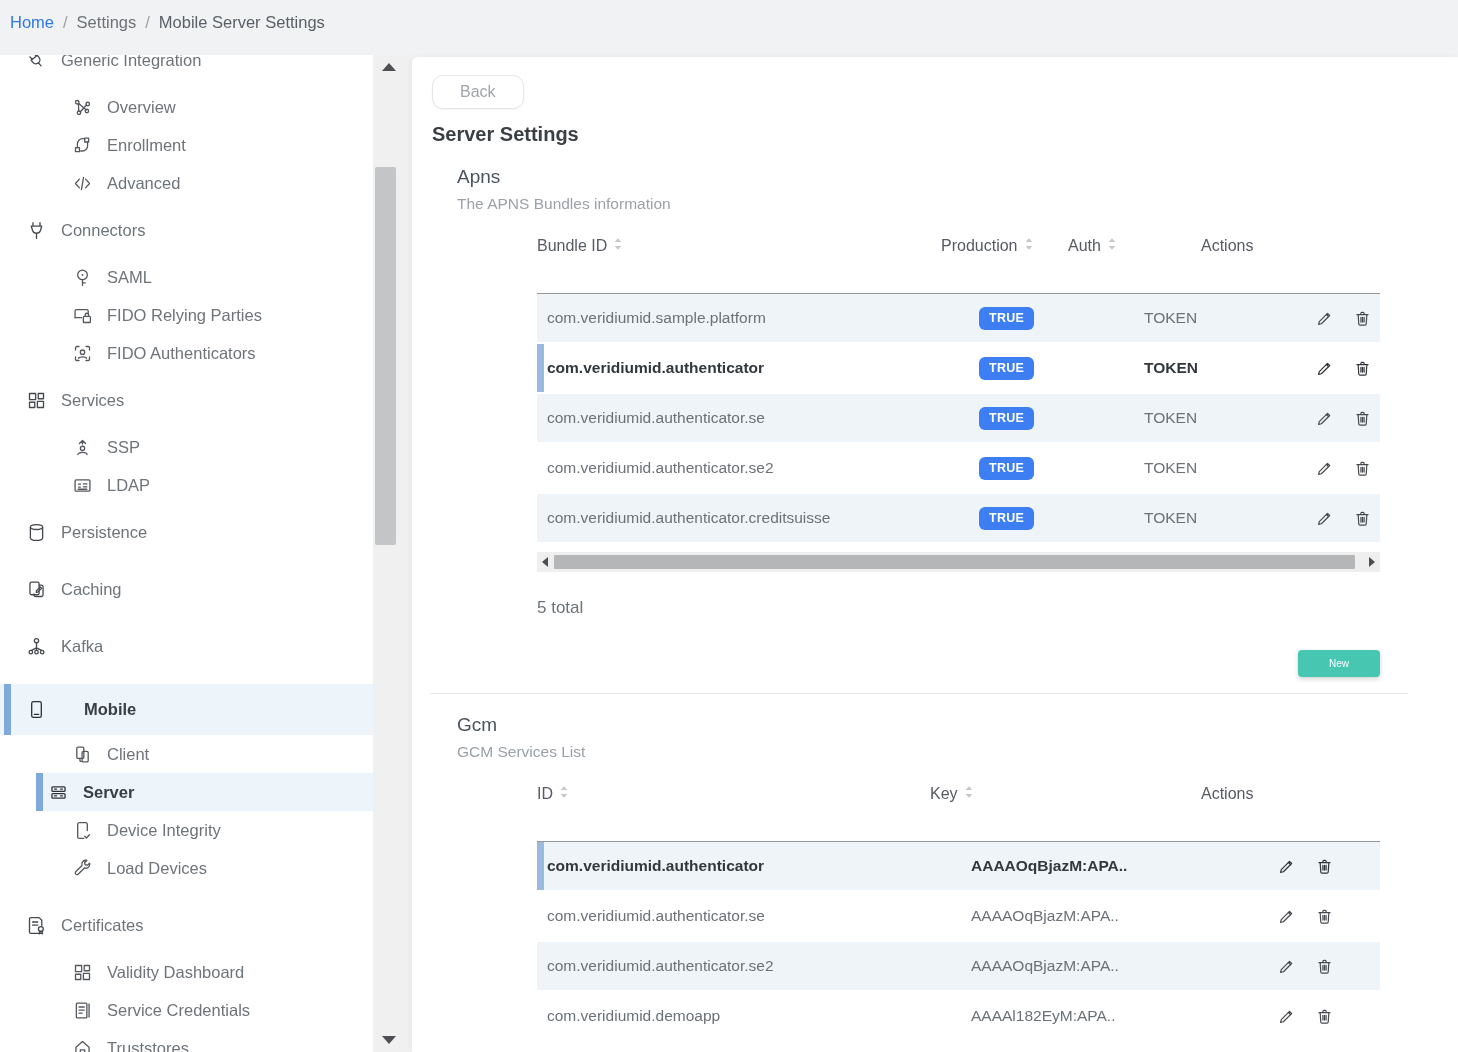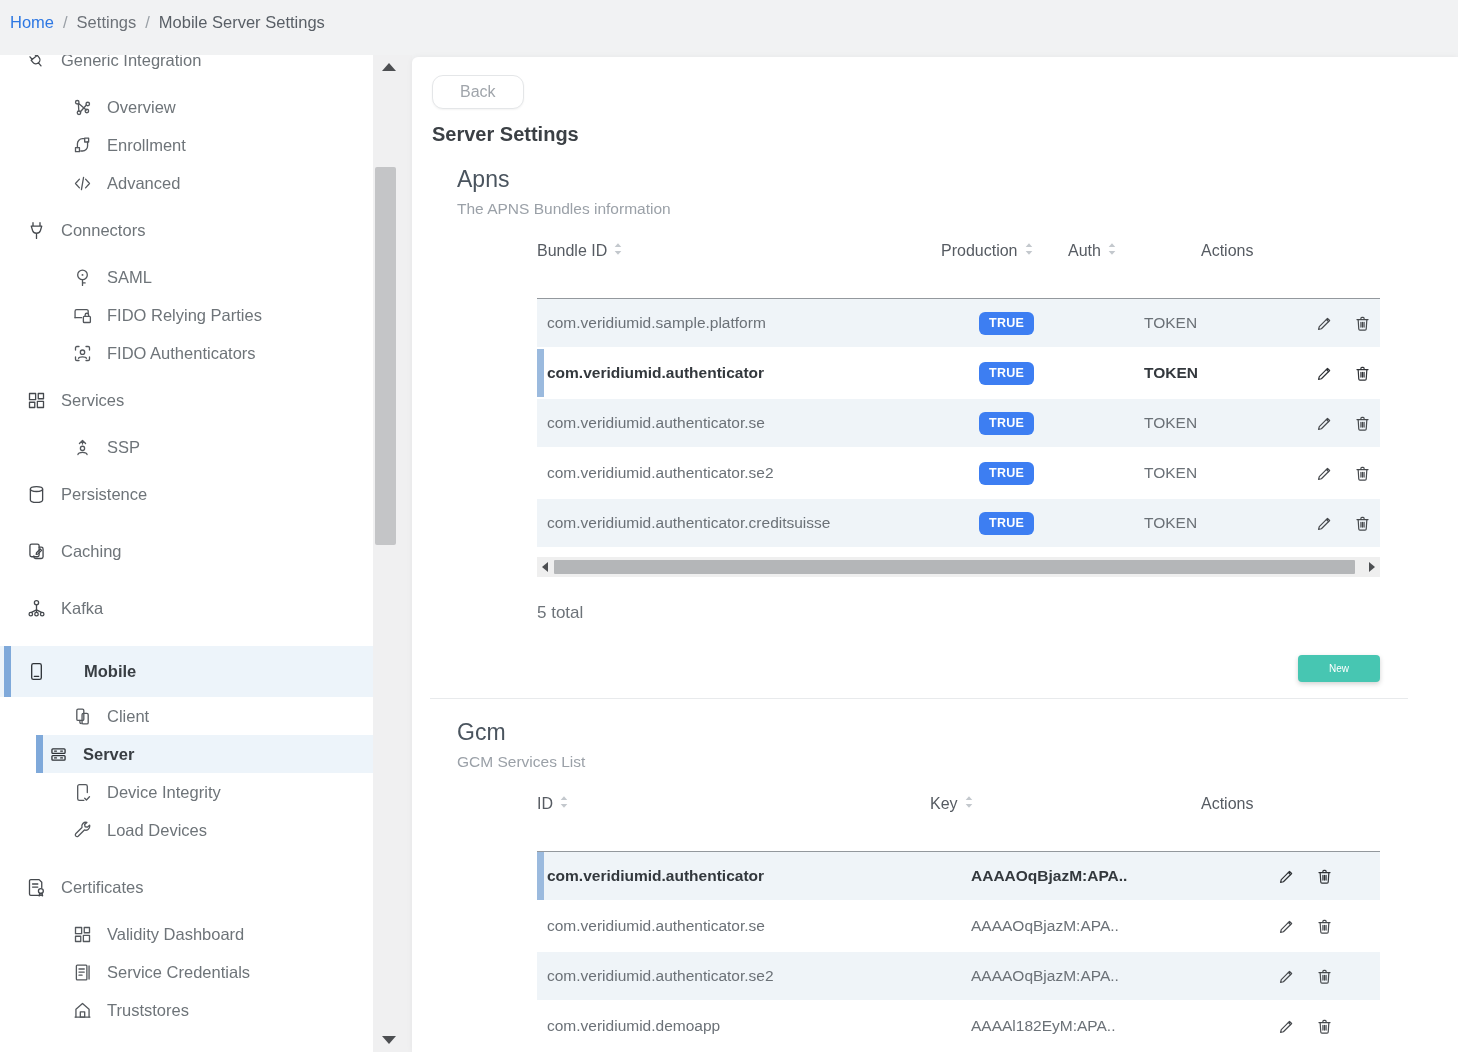--- a/index.html
+++ b/index.html
@@ -49,21 +49,21 @@
 
   
   .main { position:absolute; left:412px; top:57px; width:1046px; height:995px;
           background:#fff; border-top-left-radius:6px; overflow:hidden;
           box-shadow:0 0 6px rgba(0,0,0,.05); padding-top:18px; }
   .back-btn { margin-left:20px; padding:7px 27px; font-size:16px; color:#a0a5ab;
           background:#fff; border:1px solid #e4e6e8; border-radius:11px; cursor:pointer;
           box-shadow:0 1px 2px rgba(0,0,0,.05);
           font-family:"Liberation Sans","DejaVu Sans",sans-serif; }
   h1.page-title { margin:14px 0 0 20px; font-size:20px; font-weight:bold; color:#3b4045; }
-  h2.sec-title { margin:20px 14px 0 45px; font-size:23px; font-weight:400; color:#4a545e; }
+  h2.sec-title { margin:20px 14px 0 45px; font-size:19px; font-weight:400; color:#4a545e; }
   .sec-sub { margin:7px 0 0 45px; font-size:15.5px; font-weight:300; color:#9ba1a8; }
 
   .tblwrap { margin-left:125px; width:843px; }
   .thead { display:flex; margin-top:24px; padding-bottom:38px; border-bottom:1px solid #93989d; }
   .th { display:flex; align-items:center; gap:6px; font-size:16px; color:#565b62; }
   .th svg { width:10px; height:14px; }
   .trow { display:flex; align-items:center; height:50px; position:relative;
           border-bottom:2px solid #fff; font-size:15.5px; color:#6b7177;gap:38px; }
   .trow.shaded { background:var(--row-shaded); }
   .trow.selected { font-weight:bold; color:#33383d; }
@@ -206,20 +206,29 @@
     <div class="s-item lvl1">
       <span class="s-icon">
         <svg viewBox="0 0 24 24" fill="none" stroke="currentColor" stroke-width="1.5" stroke-linecap="round" stroke-linejoin="round">
           <path d="M8.5 7.5L12 4l3.5 3.5M12 4.6V8"></path>
           <circle cx="12" cy="13" r="2.4"></circle>
           <path d="M6.8 20c.6-3.2 9.8-3.2 10.4 0"></path>
         </svg>
       </span>
       <span class="s-label">SSP</span>
     </div>
+    <div class="s-item lvl1">
+      <span class="s-icon">
+        <svg viewBox="0 0 24 24" fill="none" stroke="currentColor" stroke-width="1.5" stroke-linecap="round" stroke-linejoin="round">
+          <rect x="3.5" y="5.5" width="17" height="13" rx="1.5"></rect>
+          <path d="M7.5 10.5h2.2M7.5 13.8h2.2M13 10.2h4M13 13.5h4M7 16.3h10"></path>
+        </svg>
+      </span>
+      <span class="s-label">LDAP</span>
+    </div>
     <div class="s-item lvl0">
       <span class="s-icon">
         <svg viewBox="0 0 24 24" fill="none" stroke="currentColor" stroke-width="1.5" stroke-linecap="round" stroke-linejoin="round">
           <ellipse cx="12" cy="5.8" rx="7" ry="2.8"></ellipse>
           <path d="M5 5.8v12.4c0 1.5 3.1 2.8 7 2.8s7-1.3 7-2.8V5.8"></path>
         </svg>
       </span>
       <span class="s-label">Persistence</span>
     </div>
     <div class="s-item lvl0 gap">

